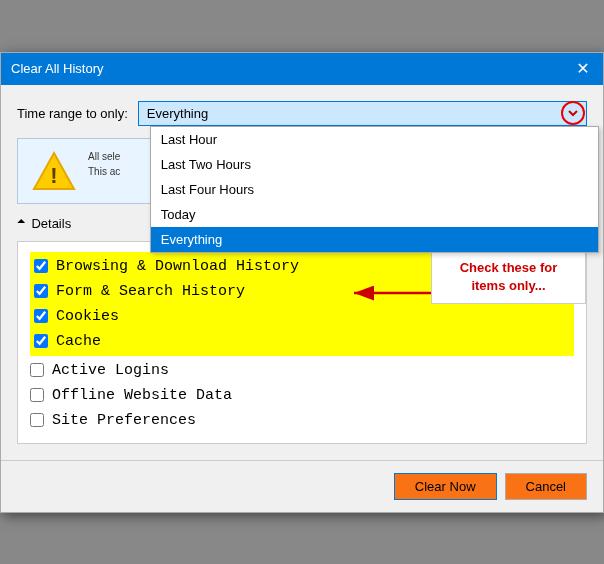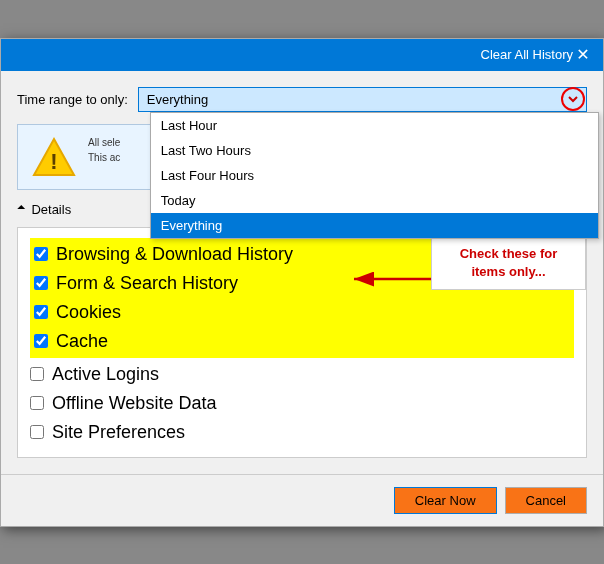--- a/index.html
+++ b/index.html
@@ -17,21 +17,21 @@
       background: #f0f0f0;
       border: 1px solid #aaa;
       box-shadow: 3px 3px 12px rgba(0,0,0,0.5);
     }
     .title-bar {
       background: #0078d7;
       color: white;
       padding: 6px 10px;
       display: flex;
       align-items: center;
-      justify-content: flex-end;
+      justify-content: space-between;
       height: 32px;
     }
     .title-bar-title {
       font-size: 13px;
       font-weight: normal;
     }
     .title-bar-close {
       width: 20px;
       height: 20px;
       background: transparent;
@@ -157,22 +157,23 @@
       padding: 4px 0;
       cursor: pointer;
     }
     .checkbox-item input[type="checkbox"] {
       margin-right: 8px;
       width: 14px;
       height: 14px;
       cursor: pointer;
     }
     .checkbox-label {
-      font-size: 18px;
-      color: #000;
+      font-size: 15px;
+      color: #000;
+      font-family: Liberation Mono, monospace;
     }
     .annotation-box {
       border: 1px solid #ccc;
       background: white;
       padding: 8px 10px;
       font-size: 13px;
       color: #c00;
       font-weight: bold;
       text-align: center;
       line-height: 1.4;

